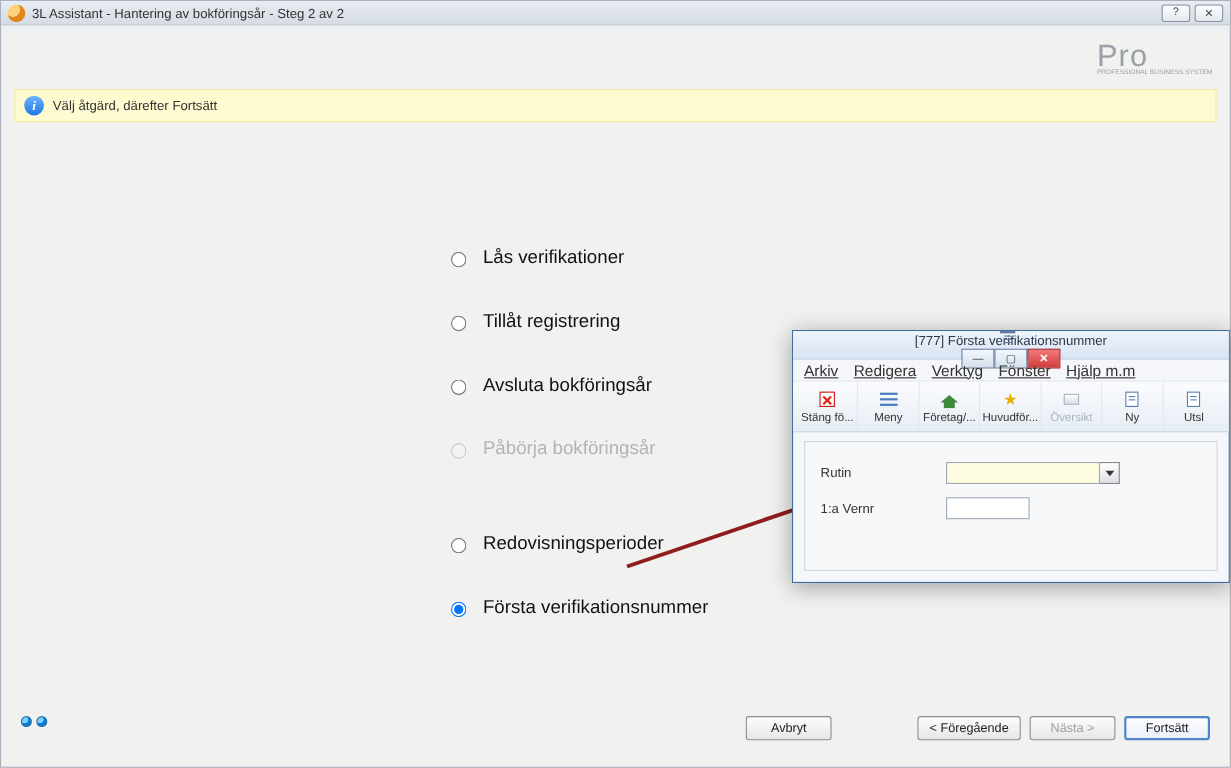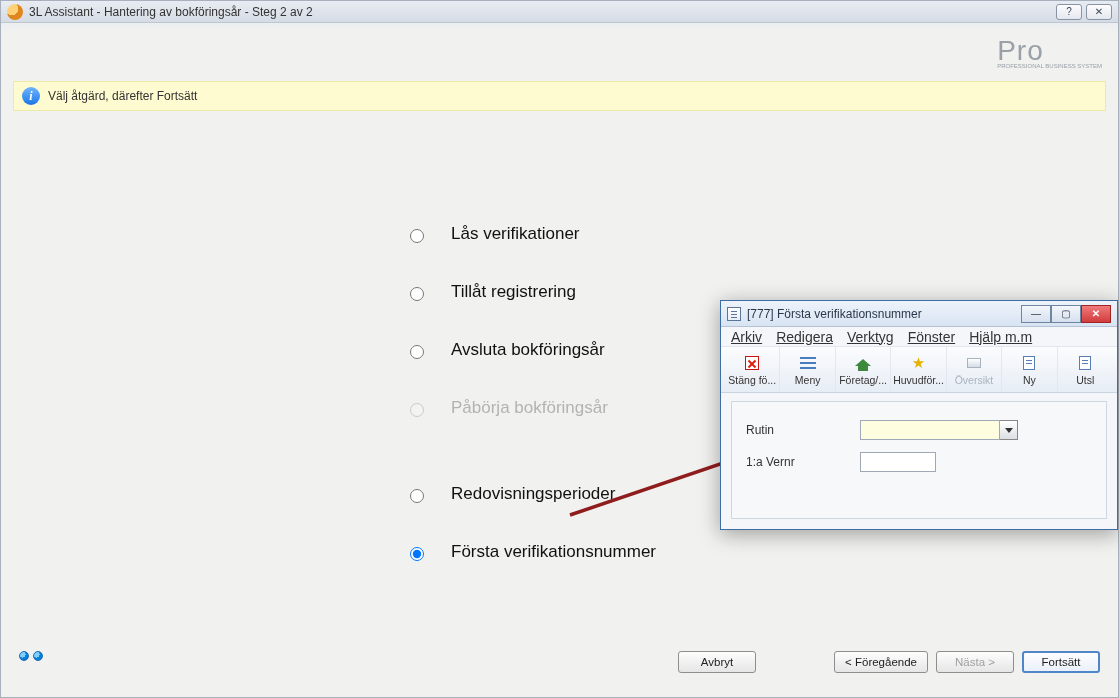--- a/index.html
+++ b/index.html
@@ -83,21 +83,21 @@
   }
 
   .options {
     position: absolute;
     left: 398px; top: 176px;
     width: 400px;
   }
   .opt-row {
     display: flex; align-items: center;
     height: 58px;
-    gap: 24px;
+    gap: 12px;
     font-size: 17px;
     color: #111;
   }
   .opt-row.disabled { color: #b3b3b3; }
   .opt-row input[type=radio]{
     width:14px; height:14px;
   }
 
   .footer {
     position: absolute;
@@ -143,21 +143,21 @@
     border: 1px solid #3c6ea5;
     background: #f4f6f9;
     box-shadow: 0 4px 20px rgba(0,0,0,0.35);
   }
   .cw-title {
     height: 26px;
     background: linear-gradient(#eef3fb,#d8e4f3);
     border-bottom: 1px solid #b6c3d6;
     display: flex; align-items: center;
     padding: 0 6px;
-    font-size: 12px; color: #2b384b;
+    font-size: 12px; color: #2b384b; flex-direction: column;
   }
   .cw-title .doc-ic {
     width: 14px; height: 14px; margin-right: 6px;
     border: 1px solid #5c7596;
     background: linear-gradient(#fff,#e6edf6);
     position: relative;
   }
   .cw-title .doc-ic::after{
     content:""; position:absolute; left:3px; right:3px; top:3px; height:1px; background:#5c7596; box-shadow:0 3px 0 #5c7596, 0 6px 0 #5c7596;
   }

